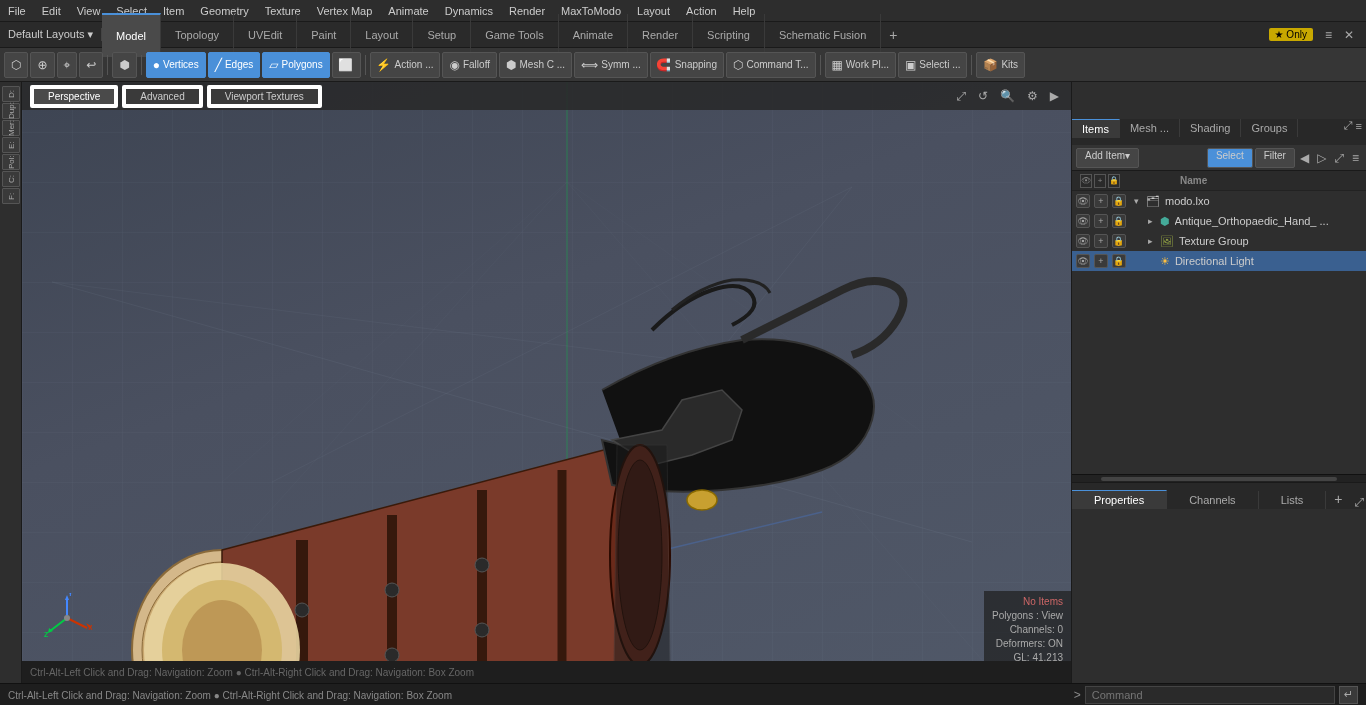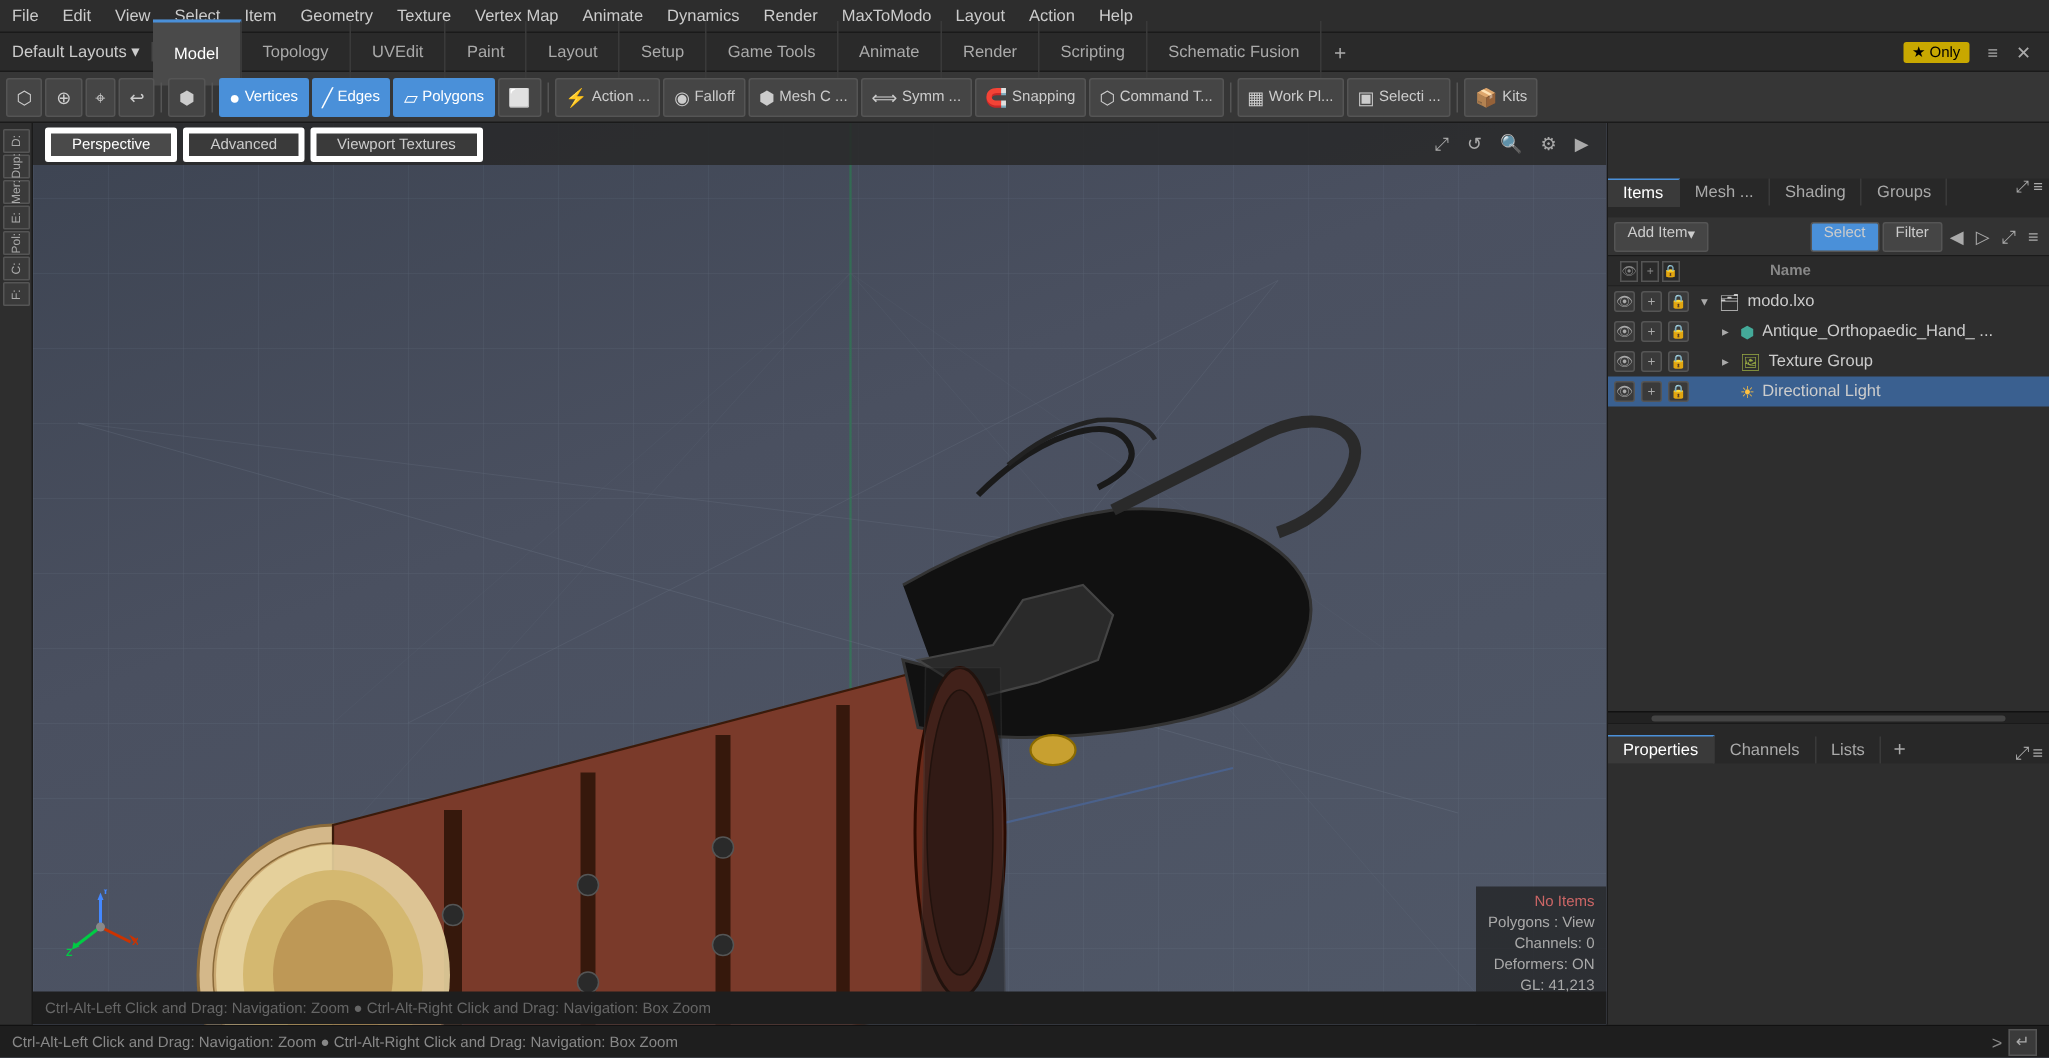--- a/index.html
+++ b/index.html
@@ -80,21 +80,21 @@
     .tree-item.selected { background: #3a6090; }
     .tree-eye { width: 14px; height: 14px; background: #3a3a3a; border: 1px solid #555; border-radius: 2px; display: flex; align-items: center; justify-content: center; font-size: 9px; color: #aaa; cursor: pointer; }
     .tree-indent { display: inline-block; }
     .tree-arrow { color: #aaa; font-size: 9px; cursor: pointer; width: 10px; }
     .tree-icon { font-size: 11px; margin-right: 3px; }
     .tree-label { font-size: 11px; color: #ccc; flex: 1; overflow: hidden; text-overflow: ellipsis; white-space: nowrap; }
 
     
     #properties-panel { height: 200px; background: #2e2e2e; display: flex; flex-direction: column; }
     #properties-tabs { display: flex; background: #282828; height: 26px; align-items: flex-end; }
-    .prop-tab { padding: 3px 10px; color: #aaa; cursor: pointer; font-size: 11px; border-right: 1px solid #3a3a3a; }
+    .prop-tab { padding: 3px 22px; color: #aaa; cursor: pointer; font-size: 11px; border-right: 1px solid #3a3a3a; }
     .prop-tab.active { background: #3a3a3a; color: #fff; border-top: 1px solid #4a90d9; }
     .prop-tab-add { padding: 2px 8px; color: #aaa; cursor: pointer; font-size: 14px; }
     .prop-tab-icons { display: flex; align-items: center; margin-left: auto; padding: 0 4px; gap: 2px; }
     .prop-icon-btn { color: #aaa; cursor: pointer; font-size: 12px; }
     #properties-content { flex: 1; background: #333; padding: 8px; }
 
     
     #status-bar { display: flex; align-items: center; background: #1e1e1e; height: 22px; border-top: 1px solid #111; padding: 0 8px; gap: 8px; }
     #status-left { flex: 1; }
     .status-text { font-size: 10px; color: #888; }
@@ -449,15 +449,16 @@
 
   </div>
 </div>
 
 <div id="status-bar">
   <div id="status-left">
     <span class="status-text">Ctrl-Alt-Left Click and Drag: Navigation: Zoom  ●  Ctrl-Alt-Right Click and Drag: Navigation: Box Zoom</span>
   </div>
   <div id="status-right">
     <span style="color:#888;font-size:12px;">&gt;</span>
+    <input type="text" id="command-input" placeholder="Command" style="">
     <button class="cmd-btn">↵</button>
   </div>
 </div>
 
 </body></html>

